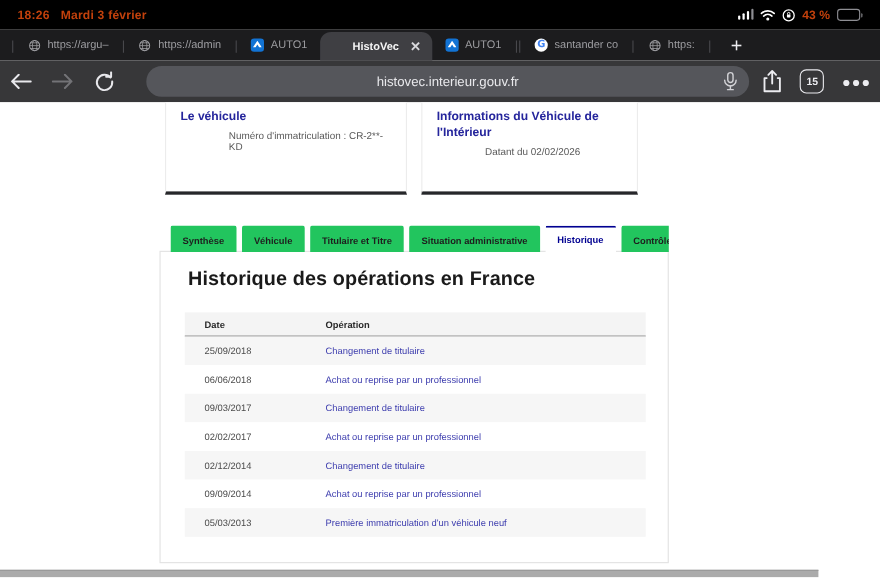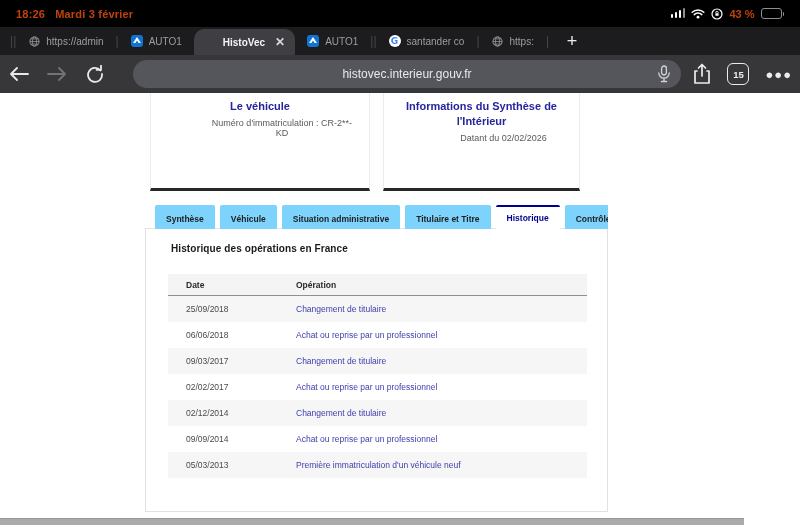--- a/index.html
+++ b/index.html
@@ -52,36 +52,36 @@
     border-radius:14px; display:flex; align-items:center; justify-content:center; color:#e9e9ec; font-size:12px; }
   .mic { position:absolute; right:10px; top:5px; }
   .tb-right { position:absolute; right:8px; top:0; height:38px; display:flex; align-items:center; gap:16px; }
   .tabcount { width:22px; height:22px; border:1.6px solid #ececf0; border-radius:6px; color:#ececf0;
     font-size:9.5px; font-weight:bold; display:flex; align-items:center; justify-content:center; }
   .dots { color:#ececf0; font-size:13px; letter-spacing:1px; }
 
   
   .content { position:absolute; left:0; top:93px; width:800px; height:432px; background:#fff; overflow:hidden; }
 
-  .topcard { position:absolute; top:0; height:98px; background:#fff;
-    border-left:1px solid #ececec; border-right:1px solid #ececec; border-bottom:3px solid #26272a; padding:6px 13px 0 13px;text-align:center; }
+  .topcard { position:absolute; top:0; height:84px; background:#fff;
+    border-left:1px solid #ececec; border-right:1px solid #ececec; border-bottom:3px solid #26272a; padding:6px 13px 0 13px; }
   .topcard.c1 { left:150px; width:220px; }
   .topcard.c2 { left:383px; width:197px; }
   .topcard h3 { color:#25259c; font-size:11px; line-height:15px; margin-bottom:4px; }
   .topcard p { color:#5a5a5a; font-size:9px;padding-left:44px; }
 
   .dsfr-tabs { position:absolute; left:155px; top:112px; width:453px; height:24px; overflow:hidden;
     display:flex; gap:5px; align-items:flex-start; z-index:2; }
-  .dtab { height:27px; background:#7dd3fc; color:#1e1e1e; font-size:8.5px; font-weight:bold;
+  .dtab { height:27px; background:#22c55e; color:#1e1e1e; font-size:8.5px; font-weight:bold;
     display:flex; align-items:center; padding:0 11px; white-space:nowrap; border-radius:2px 2px 0 0; flex:none; }
   .dtab.active { background:#fff; color:#000091; border-top:2px solid #000091; height:24px; }
 
   .maincard { position:absolute; left:145px; top:135px; width:463px; height:284px;
     background:#fff; border:1px solid #e2e2e2; z-index:1; }
-  .section-title { margin:14px 0 0 25px; font-size:10px; font-weight:bold; color:#1a1a1a; letter-spacing:.1px; }
+  .section-title { margin:14px 0 0 25px; font-size:18px; font-weight:bold; color:#1a1a1a; letter-spacing:.1px; }
   .table { margin:13px 22px 0 22px; width:419px; font-size:8.5px; }
   .thead { display:flex; height:22px; align-items:center; background:#f4f4f4; border-bottom:1px solid #909090; font-weight:bold; color:#2a2a2a;margin-top:20px; }
   .trow { display:flex; height:26px; align-items:center; }
   .trow:nth-child(odd) { background:#fff; }
   .trow:nth-child(even) { background:#f6f6f6; }
   .col-date { width:128px; padding-left:18px; flex:none; color:#4a4a4a; }
   .thead .col-date { color:#2a2a2a; }
   .col-op { flex:1; color:#3d3dae; }
   .thead .col-op { color:#2a2a2a; }
 
@@ -121,20 +121,30 @@
     <span>43 %</span>
     <span class="battery">
       <span class="batt-body"><span class="batt-fill"></span></span>
         <span class="batt-nub"></span>
     </span>
   </div>
 </div>
 
 <div class="tabstrip">
   <span class="btab-sep">|</span>
+  <div class="btab">
+    <span class="favicon">
+      <svg class="fav-globe" viewBox="0 0 12 12">
+          <circle cx="6" cy="6" r="5" stroke="#9d9da1" stroke-width="1" fill="none"></circle>
+          <ellipse cx="6" cy="6" rx="2.2" ry="5" stroke="#9d9da1" stroke-width="0.8" fill="none"></ellipse>
+          <path d="M1 6 h10 M1.7 3.2 h8.6 M1.7 8.8 h8.6" stroke="#9d9da1" stroke-width="0.8"></path>
+        </svg>
+    </span>
+    <span class="label">https://argu–</span>
+  </div>
   <span class="btab-sep">|</span>
   <div class="btab">
     <span class="favicon">
       <svg class="fav-globe" viewBox="0 0 12 12">
           <circle cx="6" cy="6" r="5" stroke="#9d9da1" stroke-width="1" fill="none"></circle>
           <ellipse cx="6" cy="6" rx="2.2" ry="5" stroke="#9d9da1" stroke-width="0.8" fill="none"></ellipse>
           <path d="M1 6 h10 M1.7 3.2 h8.6 M1.7 8.8 h8.6" stroke="#9d9da1" stroke-width="0.8"></path>
         </svg>
     </span>
     <span class="label">https://admin</span>
@@ -225,29 +235,29 @@
   </div>
 </div>
 
 <div class="content">
 
   <div class="topcard c1">
     <h3>Le véhicule</h3>
     <p>Numéro d'immatriculation : CR-2**-KD</p>
   </div>
   <div class="topcard c2">
-    <h3>Informations du Synthèse de l'Intérieur</h3>
+    <h3>Informations du Véhicule de l'Intérieur</h3>
     <p>Datant du 02/02/2026</p>
   </div>
 
   <div class="dsfr-tabs">
     <div class="dtab">Synthèse</div>
     <div class="dtab">Véhicule</div>
+    <div class="dtab">Titulaire et Titre</div>
     <div class="dtab">Situation administrative</div>
-    <div class="dtab">Titulaire et Titre</div>
     <div class="dtab active">Historique</div>
     <div class="dtab">Contrôles techniques</div>
 
   </div>
 
   <div class="maincard">
     <div class="section-title">Historique des opérations en France</div>
 
     <div class="table">
       <div class="thead">

